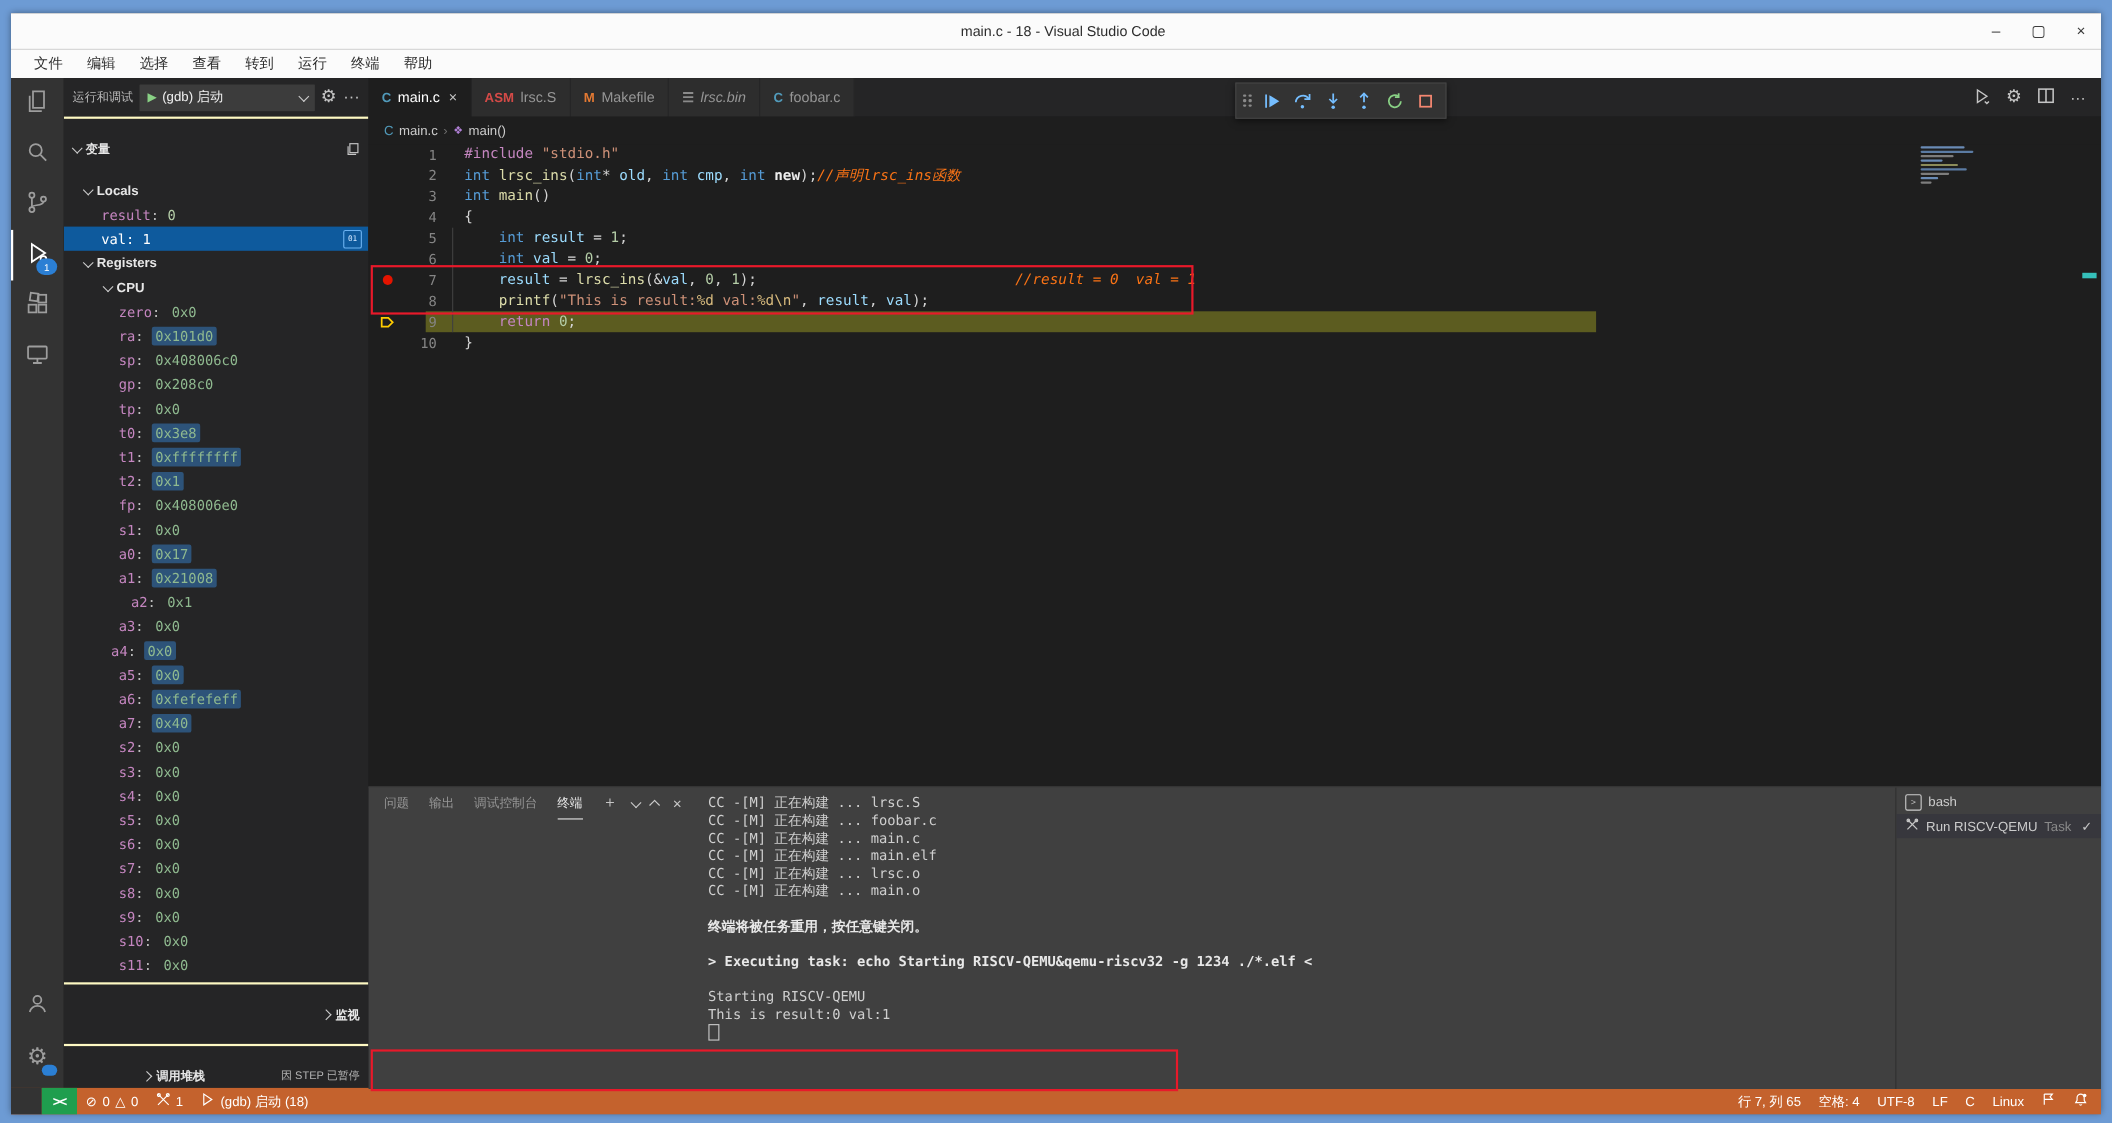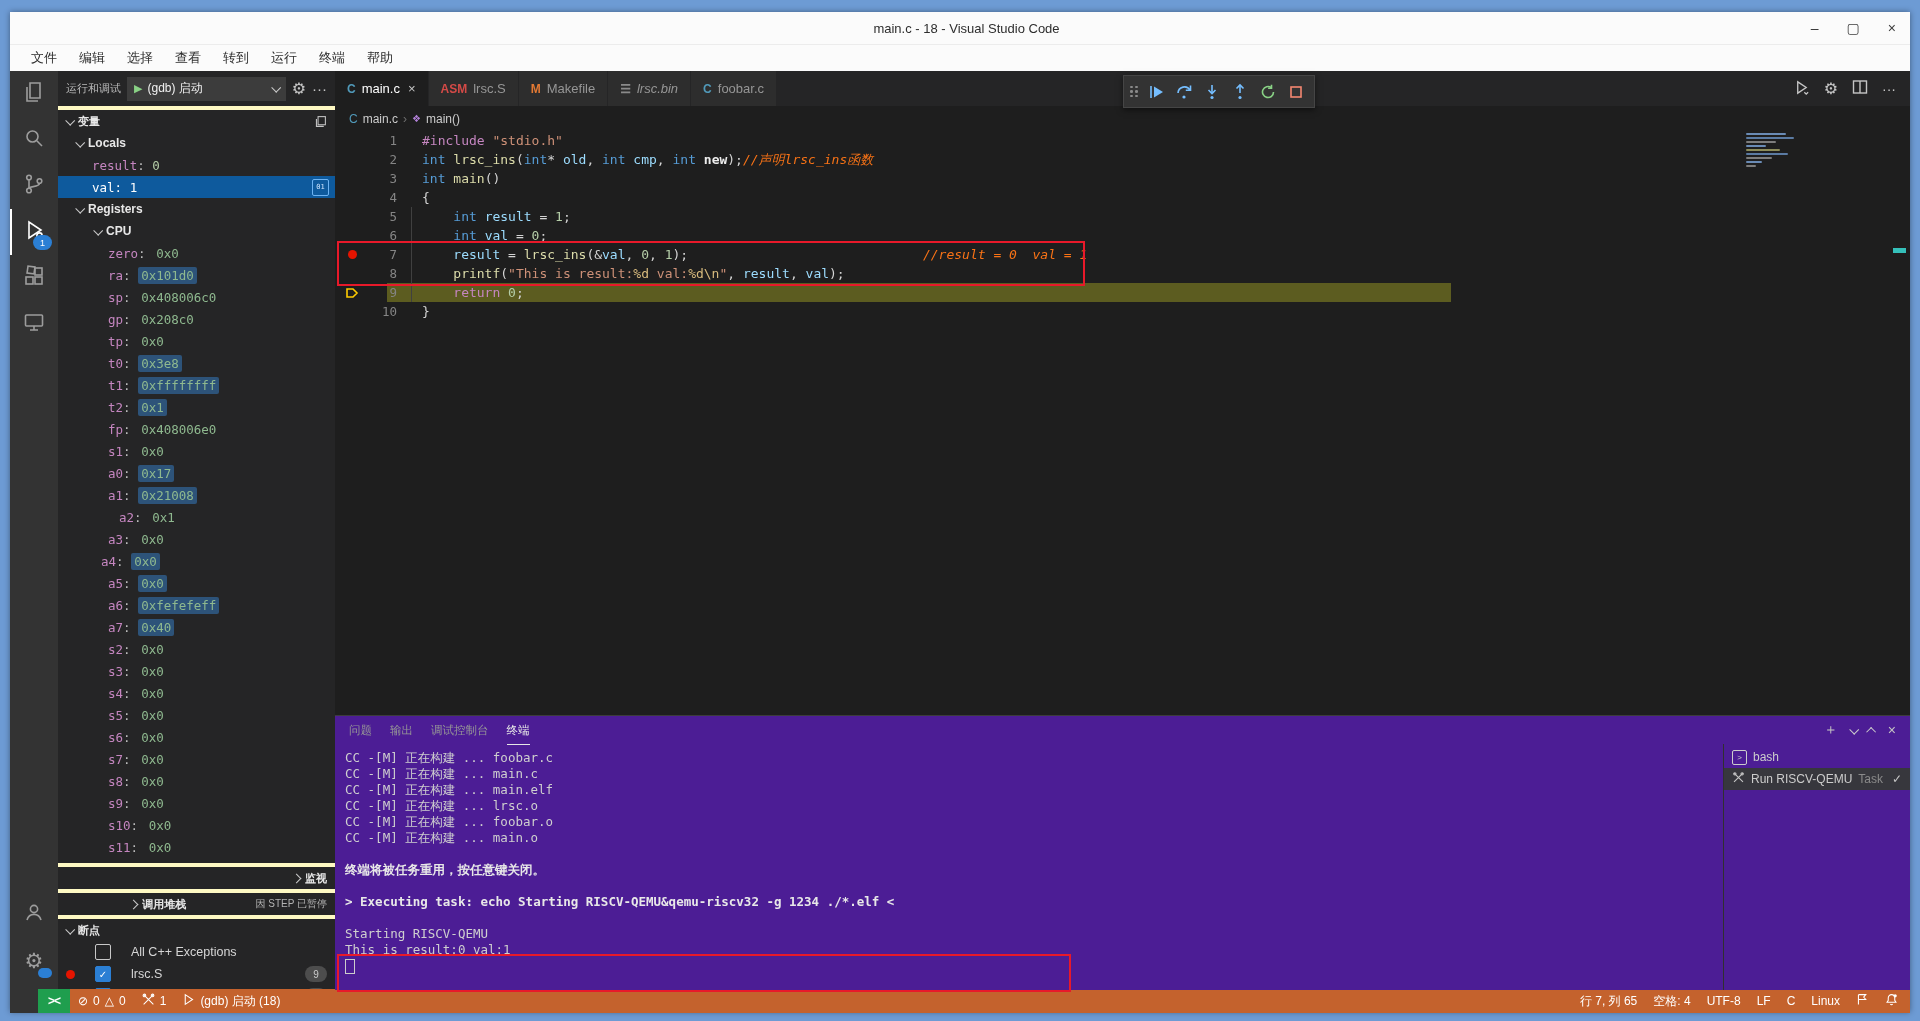--- a/index.html
+++ b/index.html
@@ -30,22 +30,22 @@
   .sidebar{width:277px;background:#252526;flex:none;display:flex;flex-direction:column;color:#cccccc;overflow:hidden;}
   .sb-head{height:35px;display:flex;align-items:center;gap:6px;padding:0 8px;flex:none;}
   .sb-head .lbl{font-size:11px;color:#bbbbbb;white-space:nowrap;}
   .launch-box{background:#3c3c3c;border:1px solid #3c3c3c;height:22px;display:flex;align-items:center;gap:5px;
     padding:0 6px;font-size:12px;color:#f0f0f0;flex:1;min-width:0;}
   .play{color:#89d185;font-size:11px;}
   .chev{width:6px;height:6px;border-right:1.4px solid #cccccc;border-bottom:1.4px solid #cccccc;display:inline-block;}
   .chev.down{transform:rotate(45deg) translateY(-1px);}
   .chev.right{transform:rotate(-45deg);}
   .sb-ico{color:#c5c5c5;font-size:15px;}
-  .sec-title{height:22px;display:flex;align-items:center;gap:5px;padding:0 8px;font-size:11px;font-weight:bold;
-    color:#e7e7e7;border-top:4px solid #fef9c3;flex:none;}
+  .sec-title{height:22px;display:flex;align-items:center;gap:5px;padding:16px 8px;font-size:11px;font-weight:bold;
+    color:#e7e7e7;border-top:2px solid #fef9c3;flex:none;}
   .sec-title .right{margin-left:auto;display:flex;align-items:center;gap:6px;font-weight:normal;}
   .vars-scroll{height:731px;overflow:hidden;font-family:"DejaVu Sans Mono",monospace;font-size:12.5px;flex:none;}
   .trow{height:22px;display:flex;align-items:center;white-space:pre;}
   .trow .tw{width:10px;margin-right:4px;display:flex;justify-content:center;}
   .grp{font-family:"Liberation Sans",sans-serif;font-weight:bold;font-size:12px;color:#e7e7e7;}
   .rn{color:#c586c0;}
   .rc{color:#bdbdbd;}
   .rv{color:#8fb98f;padding:1px 3px;border-radius:2px;}
   .rv.hl{background:#2d5379;}
   .lv{color:#b5cea8;}
@@ -101,21 +101,21 @@
   .minimap i{display:block;height:2px;border-radius:1px;}
   .ov-marker{position:absolute;right:4px;top:117px;width:13px;height:5px;background:#35c0ba;z-index:3;}
   
   .dbg-toolbar{position:absolute;top:4px;left:788px;height:31px;background:#333333;border:1px solid #454545;
     box-shadow:0 2px 6px rgba(0,0,0,.5);display:flex;align-items:center;gap:4px;padding:0 6px;z-index:20;}
   .dbg-toolbar .grip{display:grid;grid-template-columns:3px 3px;gap:2px;margin-right:2px;}
   .dbg-toolbar .grip i{width:2.5px;height:2.5px;background:#8a8a8a;border-radius:50%;}
   .dbtn{width:24px;height:24px;display:flex;align-items:center;justify-content:center;}
   .dbtn svg{display:block;}
   
-  .panel{height:274px;border-top:1px solid #3c3c3c;display:flex;flex-direction:column;background:#4c1d95;
+  .panel{height:274px;border-top:1px solid #3c3c3c;display:flex;flex-direction:row;background:#404040;
     flex:none;position:relative;justify-content:center;}
   .panel-head{height:28px;display:flex;align-items:center;padding:0 14px;gap:18px;flex:none;}
   .ptab{font-size:11.5px;color:#969696;text-transform:uppercase;height:100%;display:flex;align-items:center;}
   .ptab.active{color:#e7e7e7;border-bottom:1px solid #e7e7e7;}
   .panel-acts{margin-left:auto;display:flex;align-items:center;gap:12px;color:#c5c5c5;font-size:14px;}
   .panel-body{flex:1;display:flex;min-height:0;}
   .terminal{flex:1;padding:6px 0 0 10px;font-family:"DejaVu Sans Mono",monospace;font-size:12.5px;
     color:#cfcfcf;line-height:16px;overflow:hidden;}
   .tl{white-space:pre;height:16px;}
   .tl.b{font-weight:bold;color:#e8e8e8;}
@@ -507,25 +507,25 @@
               </div>
             <div class="panel-acts">
               <span>＋</span>
               <span class="chev down"></span>
               <span class="chev" style="transform:rotate(-135deg) translateY(-2px);"></span>
               <span>×</span>
             </div>
           </div>
           <div class="panel-body">
             <div class="terminal" id="term-lines">
+                <div class="tl">CC -[M] 正在构建 ... lrsc.S</div>
                 <div class="tl">CC -[M] 正在构建 ... foobar.c</div>
                 <div class="tl">CC -[M] 正在构建 ... main.c</div>
                 <div class="tl">CC -[M] 正在构建 ... main.elf</div>
                 <div class="tl">CC -[M] 正在构建 ... lrsc.o</div>
-                <div class="tl">CC -[M] 正在构建 ... foobar.o</div>
                 <div class="tl">CC -[M] 正在构建 ... main.o</div>
                 <div class="tl">&nbsp;</div>
                 <div class="tl b">终端将被任务重用，按任意键关闭。</div>
                 <div class="tl">&nbsp;</div>
                 <div class="tl b">&gt; Executing task: echo Starting RISCV-QEMU&amp;qemu-riscv32 -g 1234 ./*.elf &lt;</div>
                 <div class="tl">&nbsp;</div>
                 <div class="tl">Starting RISCV-QEMU</div>
                 <div class="tl">This is result:0 val:1</div>
                 <div class="tl"><span class="cursor-block"></span></div>
               </div>

